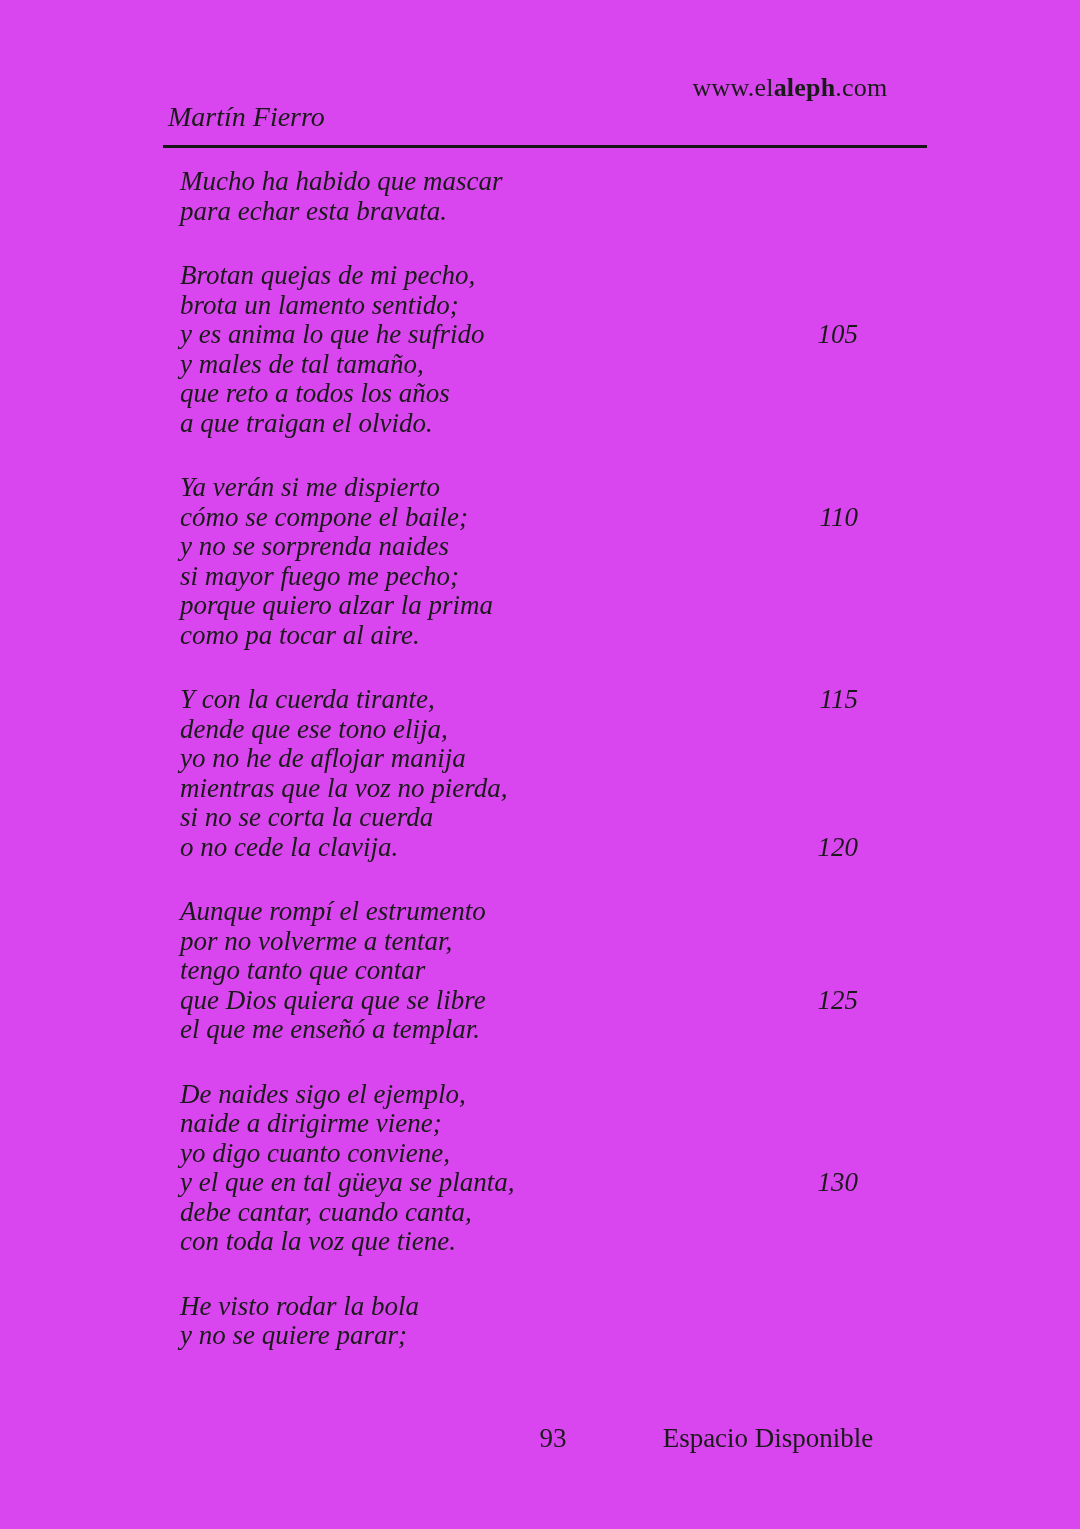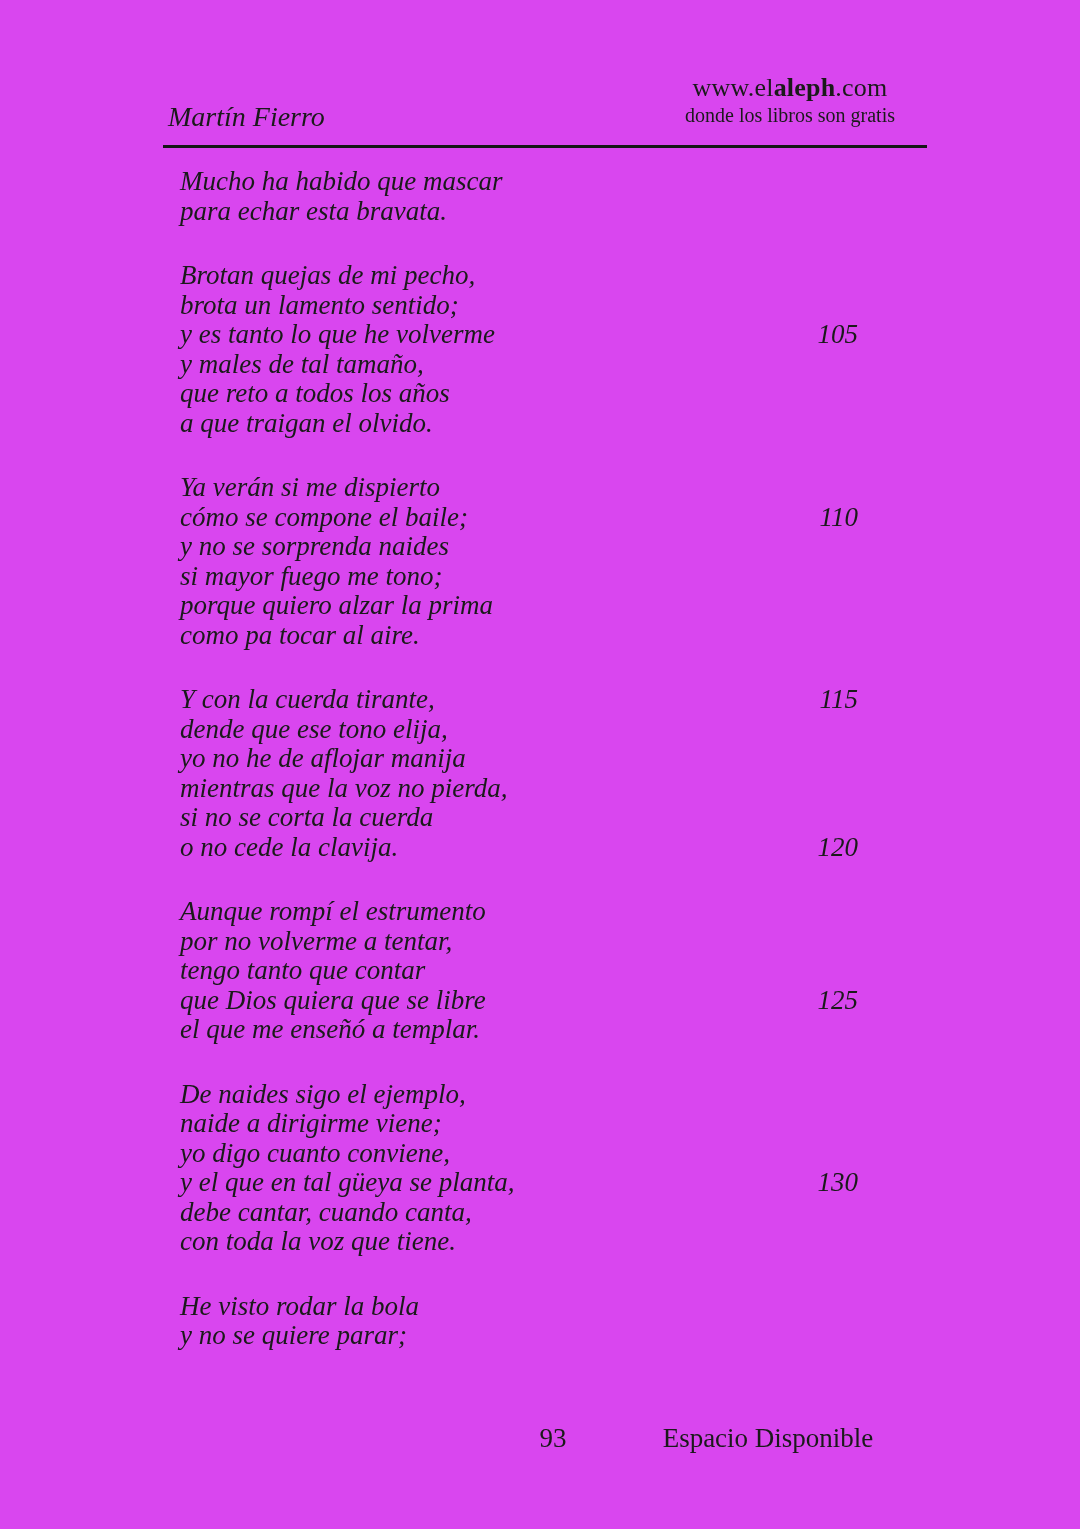--- a/index.html
+++ b/index.html
@@ -75,44 +75,43 @@
   }
 </style>
 </head>
 <body>
 
 <div class="page">
 
   <div>
     <div class="site-block">
       <div class="site-url"><span>www.el</span><b>aleph</b><span>.com</span></div>
-      <div class="site-tagline">donde los libros son gratis</div>
     </div>
     <div class="book-title">Martín Fierro</div>
     <div class="header-rule"></div>
   </div>
 
   <div class="poem" id="poem">
       <div class="stanza">
         <div class="poem-line"><span class="line-text">Mucho ha habido que mascar</span></div>
         <div class="poem-line"><span class="line-text">para echar esta bravata.</span></div>
       </div>
       <div class="stanza">
         <div class="poem-line"><span class="line-text">Brotan quejas de mi pecho,</span></div>
         <div class="poem-line"><span class="line-text">brota un lamento sentido;</span></div>
-        <div class="poem-line"><span class="line-text">y es tanto lo que he volverme</span><span class="line-number">105</span></div>
+        <div class="poem-line"><span class="line-text">y es anima lo que he sufrido</span><span class="line-number">105</span></div>
         <div class="poem-line"><span class="line-text">y males de tal tamaño,</span></div>
         <div class="poem-line"><span class="line-text">que reto a todos los años</span></div>
         <div class="poem-line"><span class="line-text">a que traigan el olvido.</span></div>
       </div>
       <div class="stanza">
         <div class="poem-line"><span class="line-text">Ya verán si me dispierto</span></div>
         <div class="poem-line"><span class="line-text">cómo se compone el baile;</span><span class="line-number">110</span></div>
         <div class="poem-line"><span class="line-text">y no se sorprenda naides</span></div>
-        <div class="poem-line"><span class="line-text">si mayor fuego me tono;</span></div>
+        <div class="poem-line"><span class="line-text">si mayor fuego me pecho;</span></div>
         <div class="poem-line"><span class="line-text">porque quiero alzar la prima</span></div>
         <div class="poem-line"><span class="line-text">como pa tocar al aire.</span></div>
       </div>
       <div class="stanza">
         <div class="poem-line"><span class="line-text">Y con la cuerda tirante,</span><span class="line-number">115</span></div>
         <div class="poem-line"><span class="line-text">dende que ese tono elija,</span></div>
         <div class="poem-line"><span class="line-text">yo no he de aflojar manija</span></div>
         <div class="poem-line"><span class="line-text">mientras que la voz no pierda,</span></div>
         <div class="poem-line"><span class="line-text">si no se corta la cuerda</span></div>
         <div class="poem-line"><span class="line-text">o no cede la clavija.</span><span class="line-number">120</span></div>

